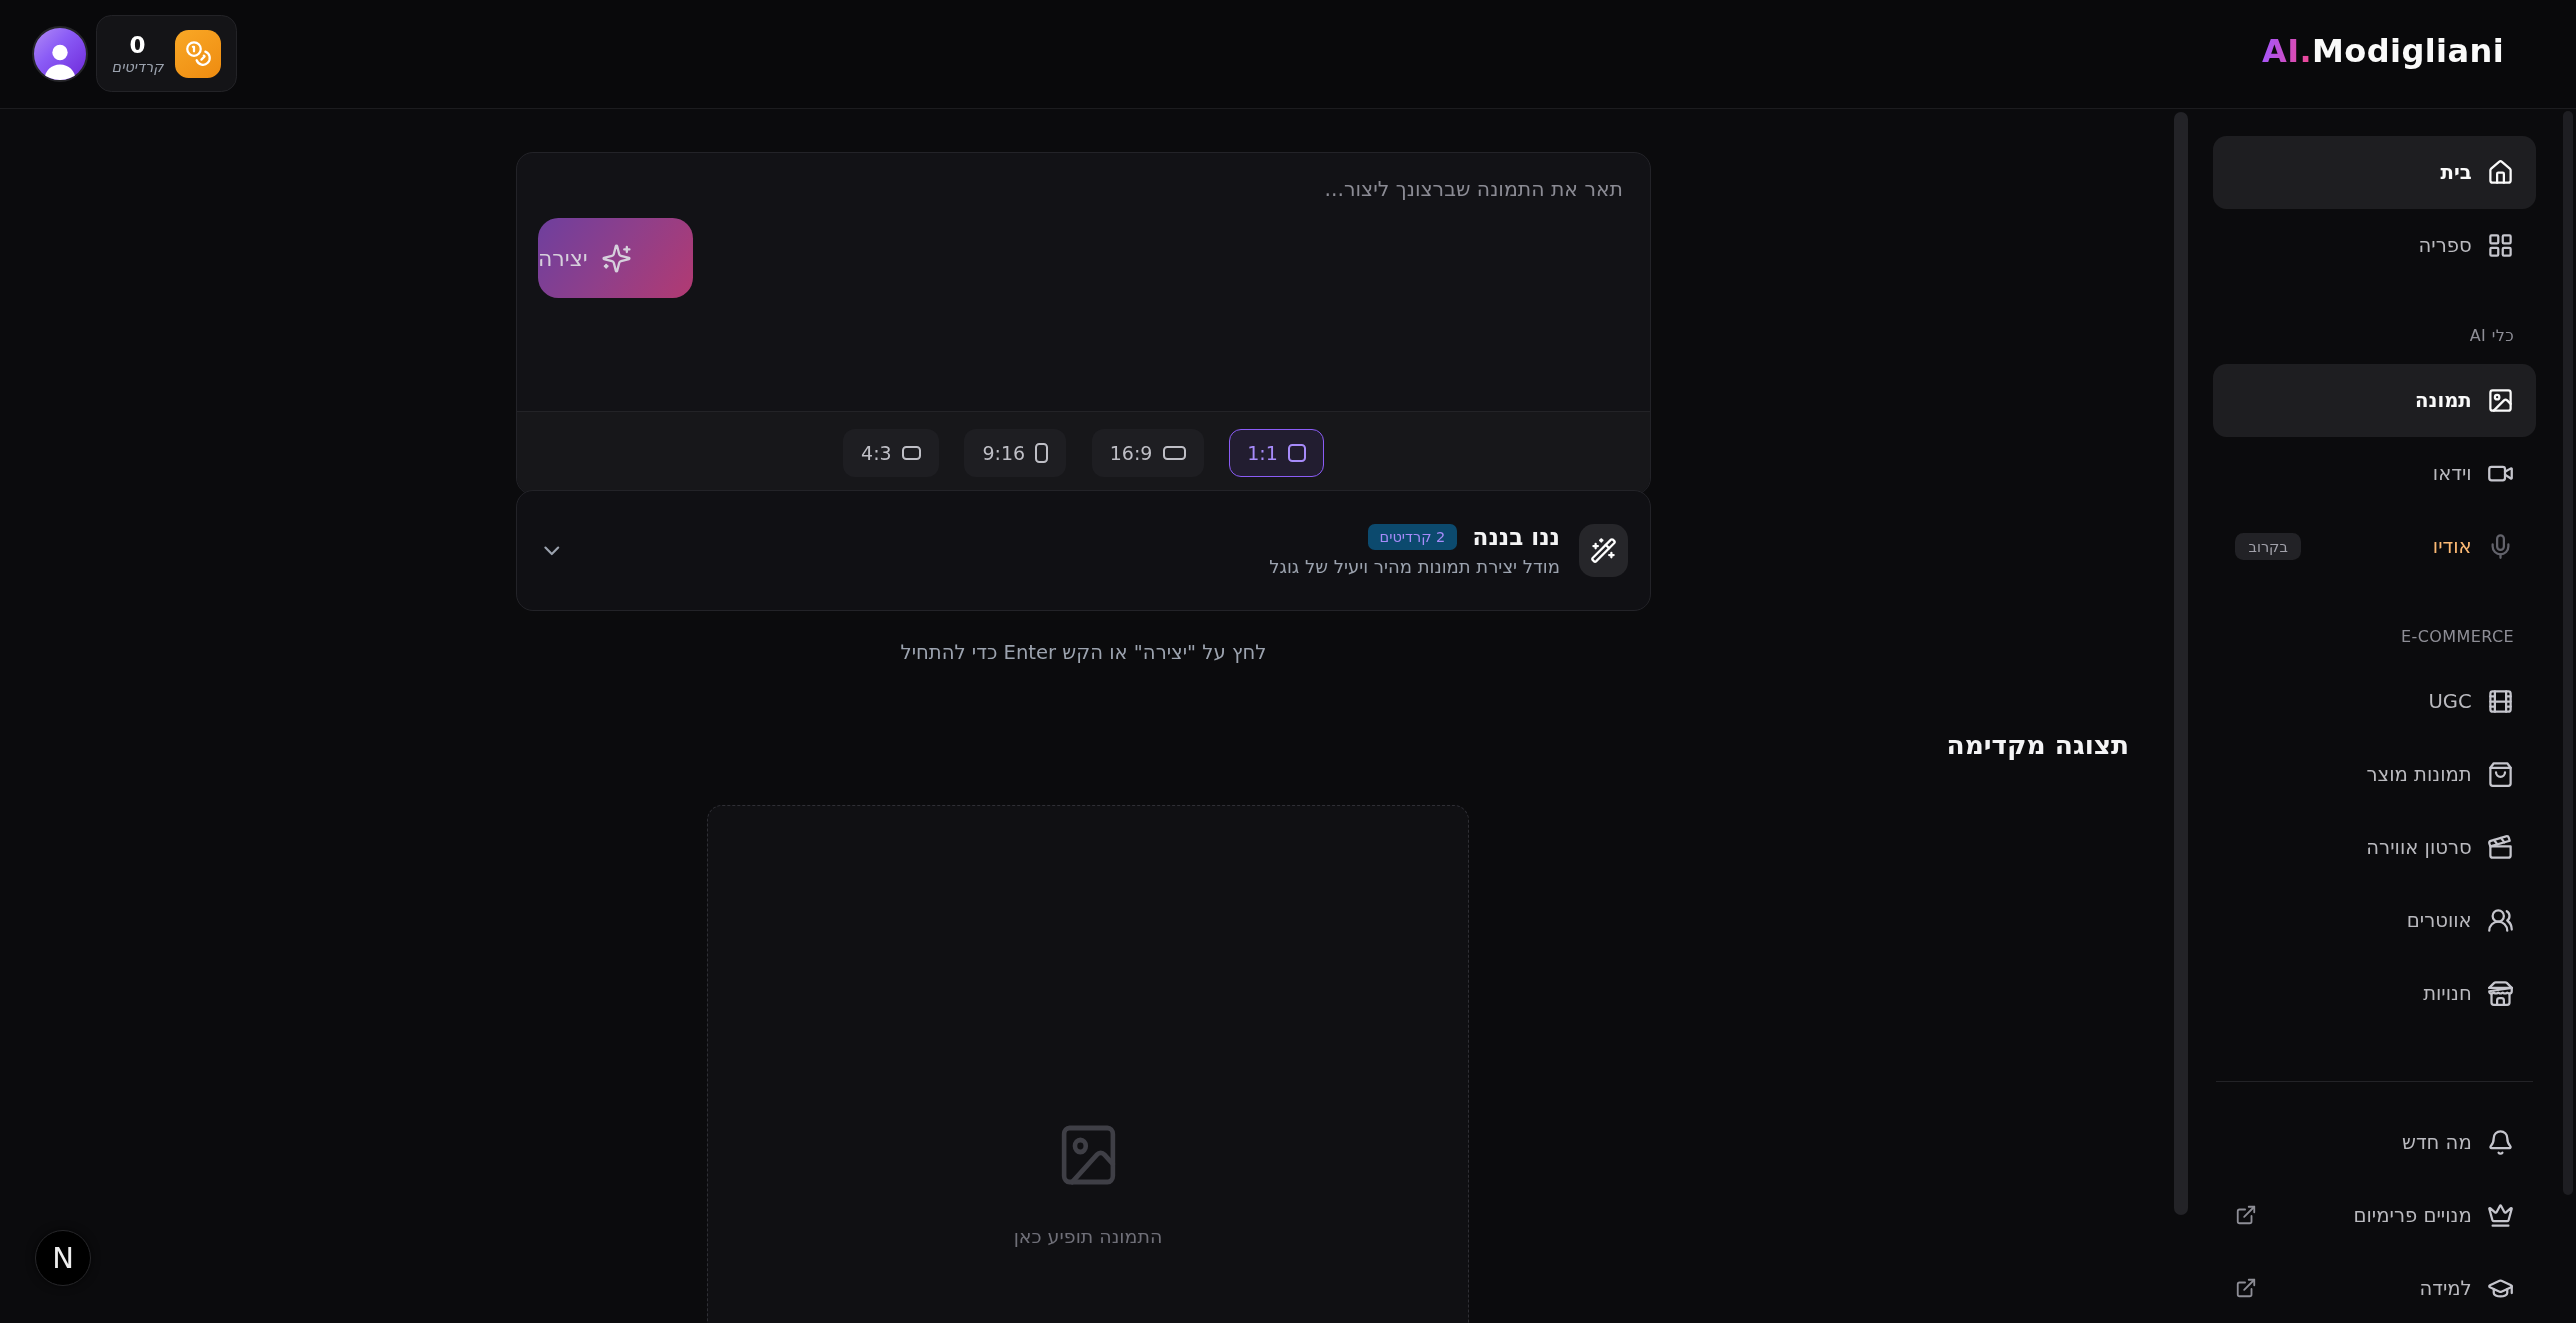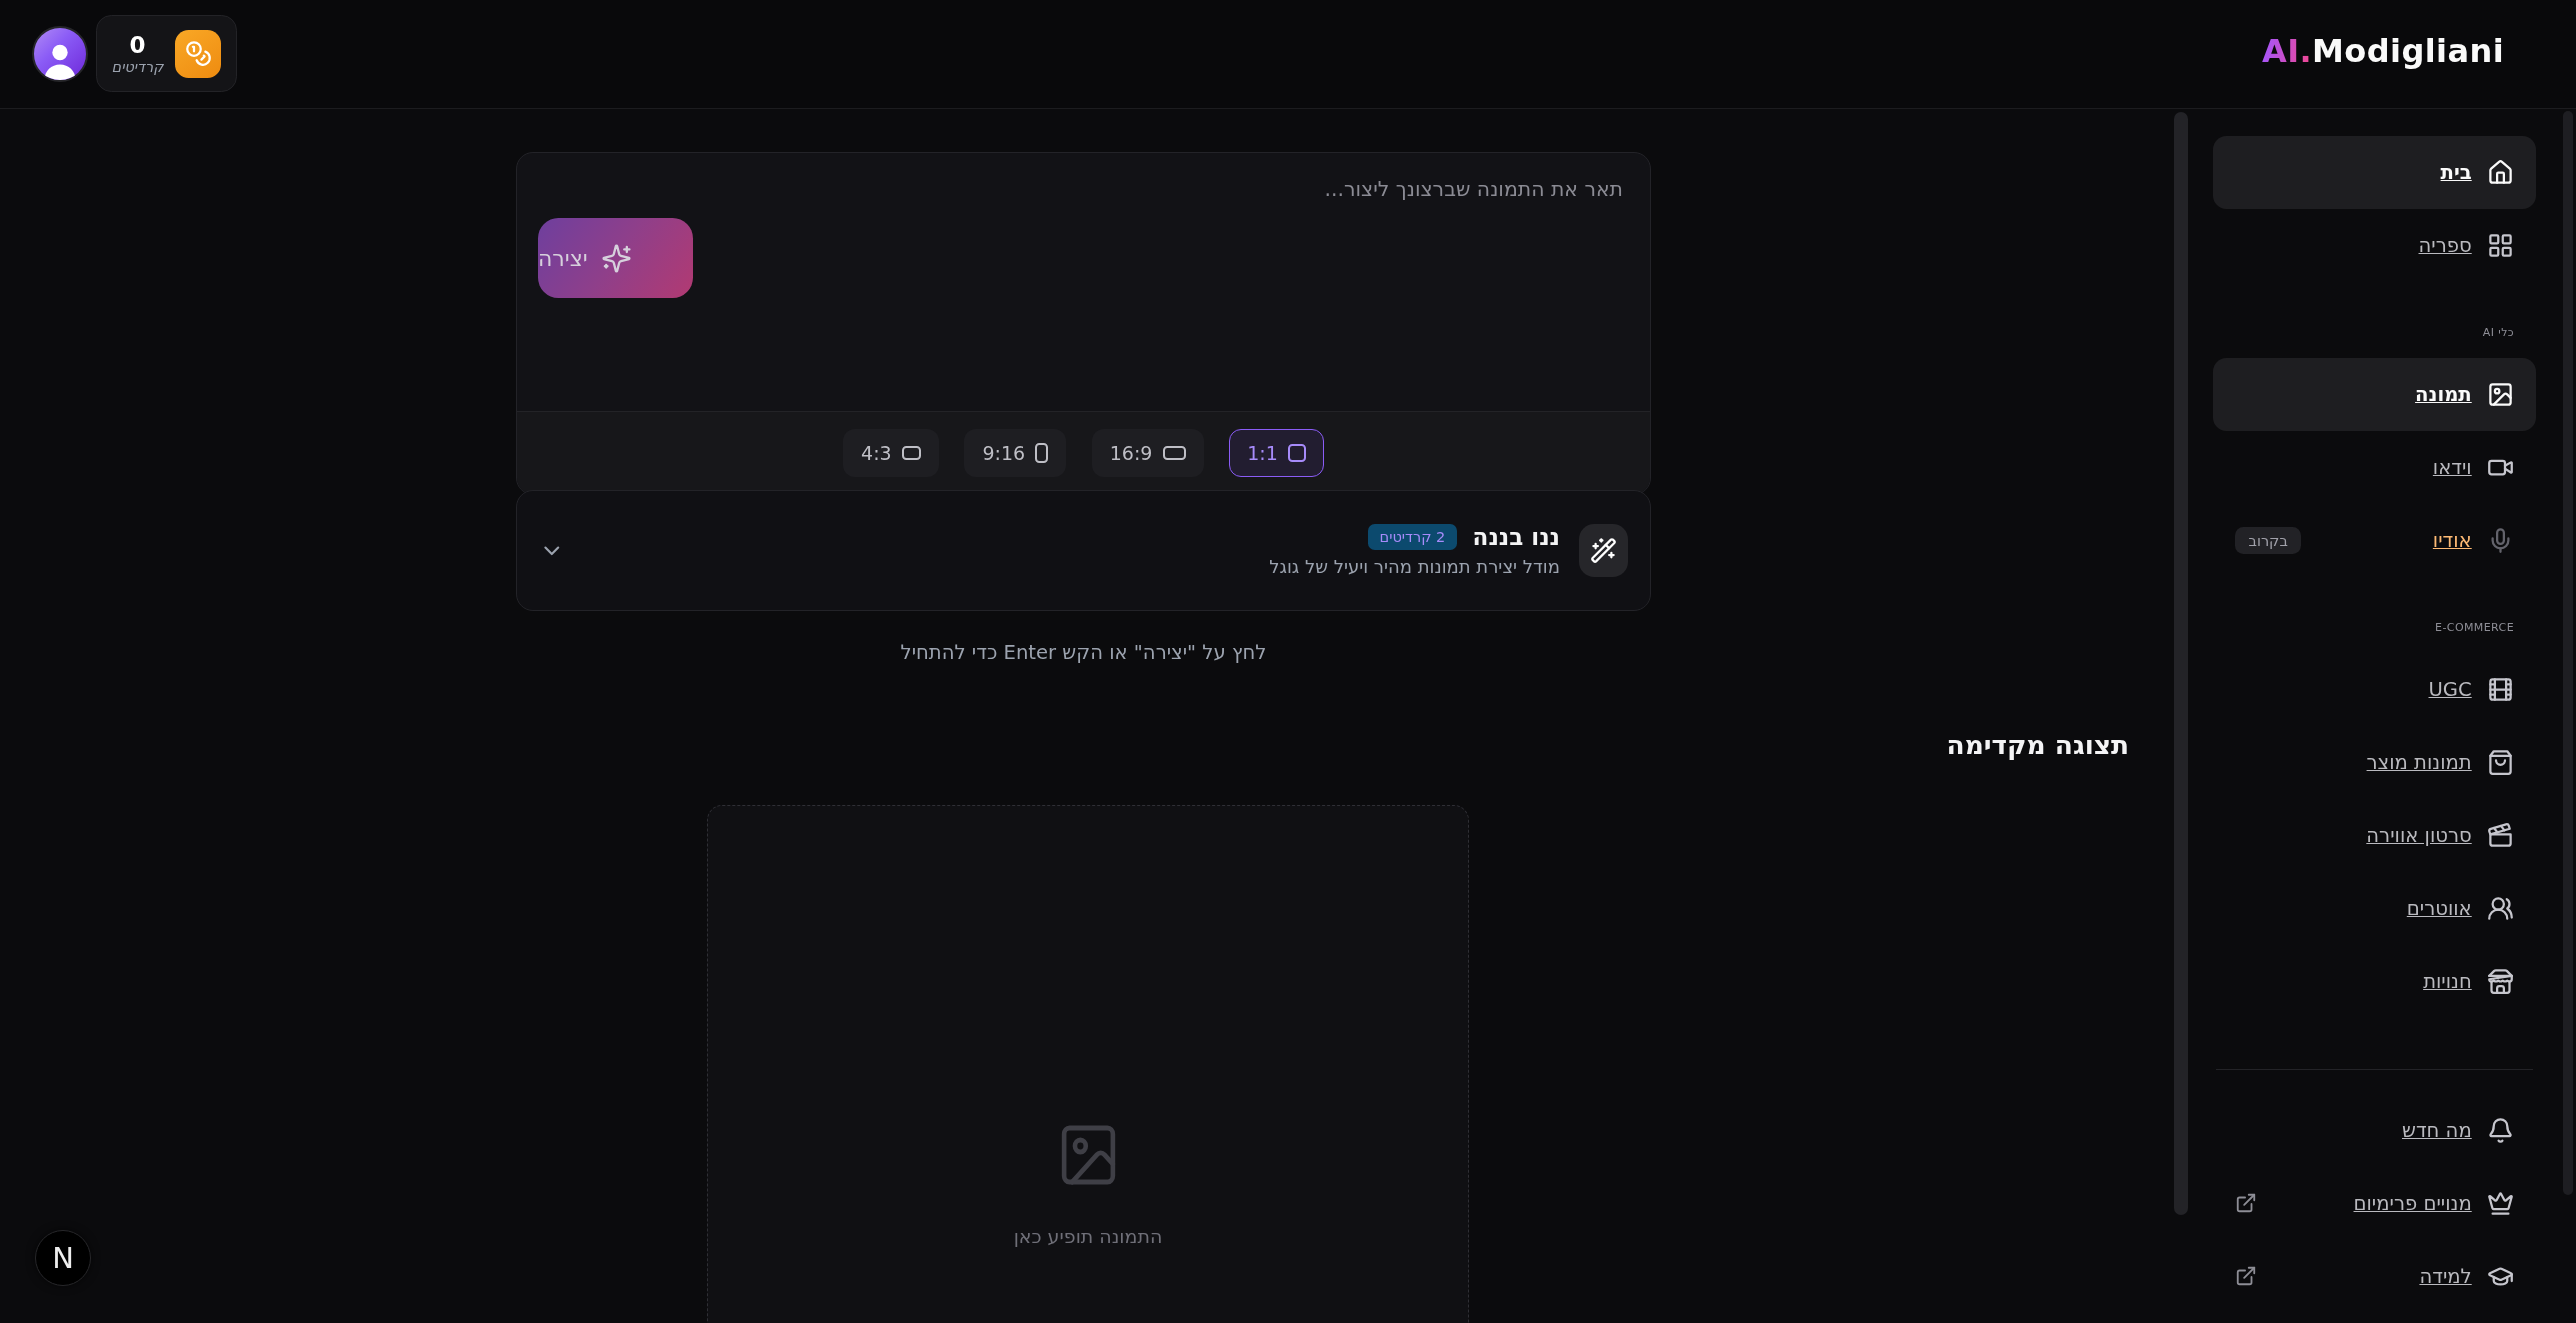--- a/index.html
+++ b/index.html
@@ -25,29 +25,29 @@
   .logo .ltr { direction:ltr; unicode-bidi:isolate; }
   .logo-ai { background:linear-gradient(100deg,#a855f7 10%,#ec4899 90%); -webkit-background-clip:text; background-clip:text; color:transparent; }
   .logo-name { color:#fafafa; }
 
   
   .sidebar { position:absolute; top:109px; right:13.6px; width:375px; bottom:0; padding:27px 26.4px 0 25.6px; }
   .nav-item { height:73px; border-radius:13.6px; display:flex; align-items:center; padding:0 22px; gap:15.3px; cursor:pointer; }
   .nav-item.active { background:#1e1e21; }
   .nav-icon { width:27px; height:27px; flex:0 0 auto; display:flex; align-items:center; justify-content:center; color:#c6c6cd; }
   .nav-icon svg { width:27px; height:27px; }
-  .nav-label { font-size:19.6px; color:#bababf;text-decoration:underline; }
+  .nav-label { font-size:19.6px; color:#bababf; }
   .nav-item.active .nav-label { color:#fafafa; font-weight:600; }
   .nav-item.active .nav-icon { color:#fafafa; }
   .nav-item.disabled .nav-label { color:#fdba74; }
   .nav-item.disabled .nav-icon { color:#63636b; }
   .soon-badge { margin-inline-start:auto; background:#222226; color:#a1a1aa; font-size:14.5px; padding:5.1px 13.6px; border-radius:8.5px;text-align:right; }
   .ext-icon { margin-inline-start:auto; width:22px; height:22px; color:#8e8e96; }
   .ext-icon svg { width:22px; height:22px; }
-  .section-label { margin:44px 22px 19px; font-size:11px; color:#8e8e96; letter-spacing:0.4px; }
+  .section-label { margin:44px 22px 19px; font-size:16px; color:#8e8e96; letter-spacing:0.4px; }
   .side-divider { height:0.9px; background:#232327; margin:51px 3.4px 24px; }
 
   
   .scroll-main { position:absolute; right:388px; top:112px; width:14.5px; height:1103px; border-radius:7.7px; background:#232327; }
   .scroll-side { position:absolute; right:2.6px; top:111px; width:10.2px; height:1084px; border-radius:5.1px; background:#1e1e22; }
 
   
   .main { position:absolute; top:109px; left:0; width:2169px; bottom:0; }
 
   .prompt-card { position:absolute; left:516px; top:43px; width:1135px; height:343px; border-radius:17px;

